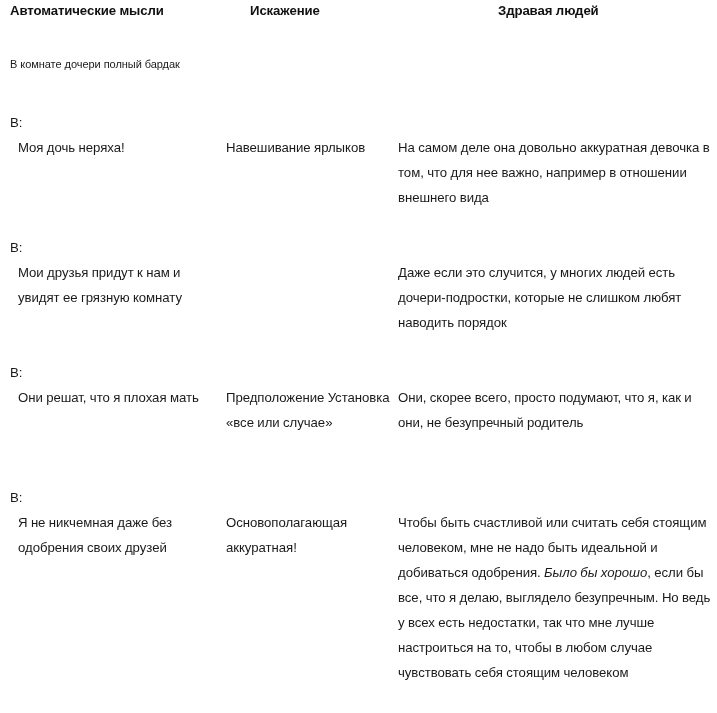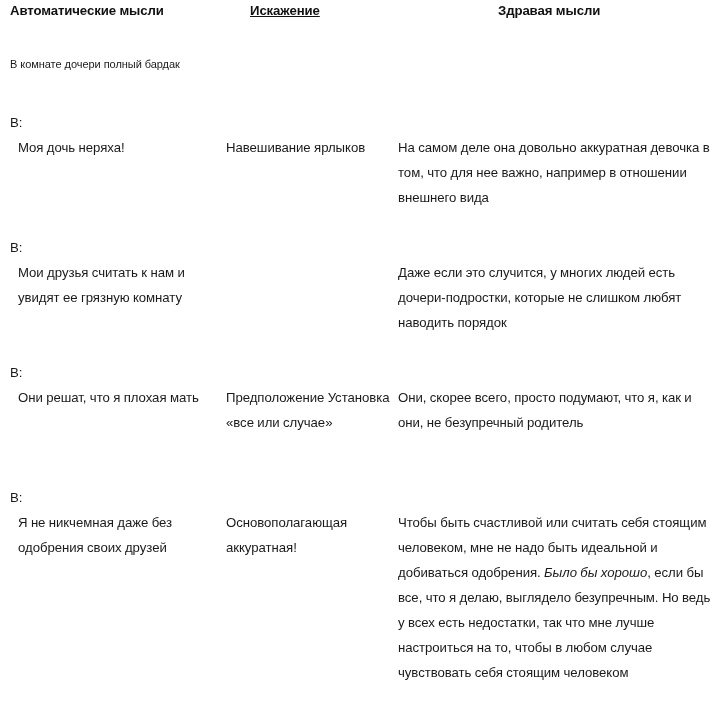--- a/index.html
+++ b/index.html
@@ -36,21 +36,21 @@
   .col-head {
     position: absolute;
     font-weight: bold;
     font-size: 13.2px;
     line-height: 17px;
     letter-spacing: -0.1px;
     color: #111111;
     white-space: nowrap;
   }
   .col-head.c1 { left: 10px; }
-  .col-head.c2 { left: 250px; text-decoration: underline; }
+  .col-head.c2 { left: 250px; }
   .col-head.c3 { left: 498px; }
 
   
   .situation {
     position: absolute;
     top: 52px;
     left: 10px;
     width: 420px;
     font-size: 11px;
     line-height: 25px;
@@ -96,37 +96,37 @@
   .entry.e4 { top: 485px; }
 </style>
 </head>
 <body>
 
 <div class="sheet">
 
   <div class="header-row">
     <div class="col-head c1">Автоматические мысли</div>
     <div class="col-head c2">Искажение</div>
-    <div class="col-head c3">Здравая мысли</div>
+    <div class="col-head c3">Здравая людей</div>
   </div>
 
   <div class="situation">В комнате дочери полный бардак</div>
 
   <div class="entry e1">
     <div class="marker">В:</div>
     <div class="cell c1">Моя дочь неряха!</div>
     <div class="cell c2">Навешивание ярлыков</div>
     <div class="cell c3">
       <span>На самом деле она довольно аккуратная девочка в том, что для нее важно, например в отношении внешнего вида</span><em></em><span></span>
     </div>
   </div>
 
   <div class="entry e2">
     <div class="marker">В:</div>
-    <div class="cell c1">Мои друзья считать к нам и увидят ее грязную комнату</div>
+    <div class="cell c1">Мои друзья придут к нам и увидят ее грязную комнату</div>
     <div class="cell c2"></div>
     <div class="cell c3">
       <span>Даже если это случится, у многих людей есть дочери-подростки, которые не слишком любят наводить порядок</span><em></em><span></span>
     </div>
   </div>
 
   <div class="entry e3">
     <div class="marker">В:</div>
     <div class="cell c1">Они решат, что я плохая мать</div>
     <div class="cell c2">Предположение Установка «все или случае»</div>

